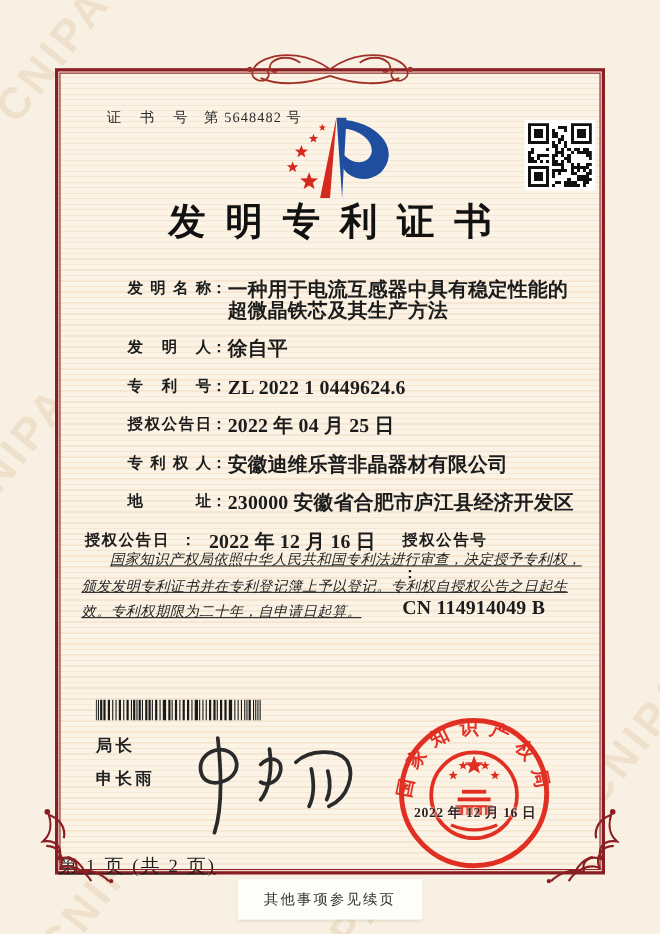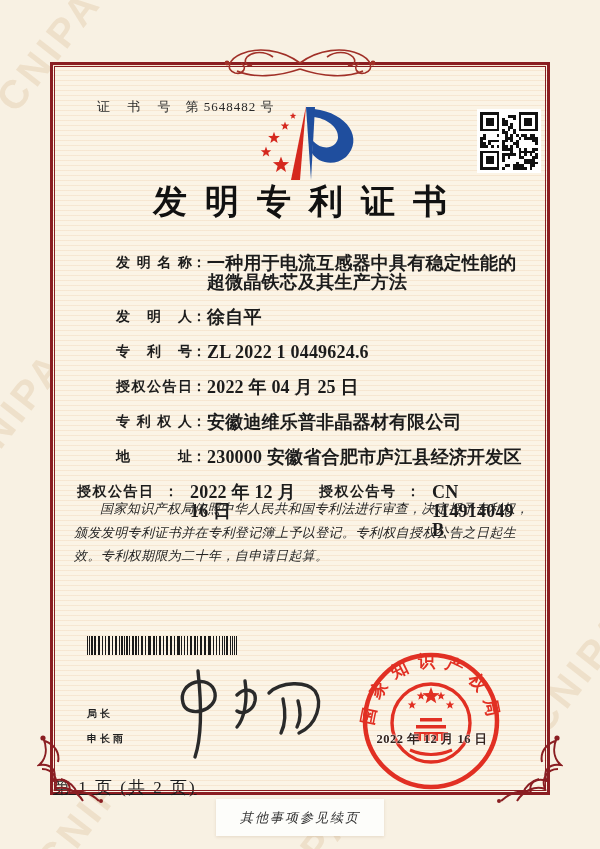--- a/index.html
+++ b/index.html
@@ -44,44 +44,44 @@
     font-size:34px;font-weight:bold;letter-spacing:18px;text-indent:18px;color:#111;
   }
   
   .fields{position:absolute;left:24px;top:188px;width:452px;font-weight:bold;}
   .frow{display:flex;align-items:flex-start;margin-bottom:15px;line-height:19px;margin-left:39px;}
   .f-label{width:76px;font-size:14px;text-align:justify;text-align-last:justify;flex:none;}
   .f-colon{width:15px;flex:none;font-size:14px;}
   .f-value{font-size:18px;letter-spacing:.2px;padding-top:1px;}
   .grant-row{display:flex;line-height:19px;font-weight:bold;}
   .grant-row .grp{display:flex;gap:11px;}
-  .grant-row .grp.second{margin-left:13px;}
+  .grant-row .grp.second{margin-left:24px;flex-direction:column;}
   
   .body-text{
     position:absolute;left:21px;top:432px;width:455px;
     font-size:13px;line-height:23.5px;font-style:italic;color:#242424;
   }
-  .body-text p{margin:0;text-indent:2em;letter-spacing:.4px;}
+  .body-text p{margin:0;text-indent:2em;letter-spacing:.4px;text-decoration:underline;}
   
   .barcode{position:absolute;left:34px;top:571px;width:152px;height:19px;}
-  .signer{position:absolute;left:34px;top:642px;font-family:"Liberation Sans","DejaVu Sans",sans-serif;
-    font-weight:bold;font-size:10px;letter-spacing:3px;color:#222;}
+  .signer{position:absolute;left:34px;top:604px;font-family:"Liberation Sans","DejaVu Sans",sans-serif;
+    font-weight:bold;font-size:15px;letter-spacing:3px;color:#222;}
   .signer div{margin-bottom:11px;}
   .signature{position:absolute;left:112px;top:596px;width:170px;height:105px;}
   .page-info{position:absolute;left:0;top:711px;width:100%;text-align:left;font-size:17px;letter-spacing:2px;text-decoration:underline;}
   .seal{position:absolute;left:356px;top:646px;width:150px;height:150px;z-index:4;mix-blend-mode:multiply;opacity:.95;}
   .seal-date{
     position:absolute;left:371px;top:731px;width:122px;text-align:center;z-index:5;
     font-size:12.5px;font-weight:bold;color:#33241e;letter-spacing:.5px;
     text-shadow:0 0 2px #fff,0 0 2px #fff;
   }
   .footer-note{
     position:absolute;left:216px;top:799px;width:168px;height:37px;line-height:37px;
     background:#fdfdfa;box-shadow:0 1px 3px rgba(120,80,40,.15);
-    text-align:center;font-size:13px;font-style:italic;letter-spacing:2px;color:#333;z-index:2;
+    text-align:center;font-size:13px;letter-spacing:2px;color:#333;z-index:2;
   }
   svg{display:block;}
 </style>
 </head>
 <body>
 
 <svg width="0" height="0" style="position:absolute" aria-hidden="true">
   <defs>
     <polygon id="star" points="0,-10 2.47,-3.4 9.51,-3.09 3.99,1.3 5.88,8.09 0,4.2 -5.88,8.09 -3.99,1.3 -9.51,-3.09 -2.47,-3.4"></polygon>
   </defs>

